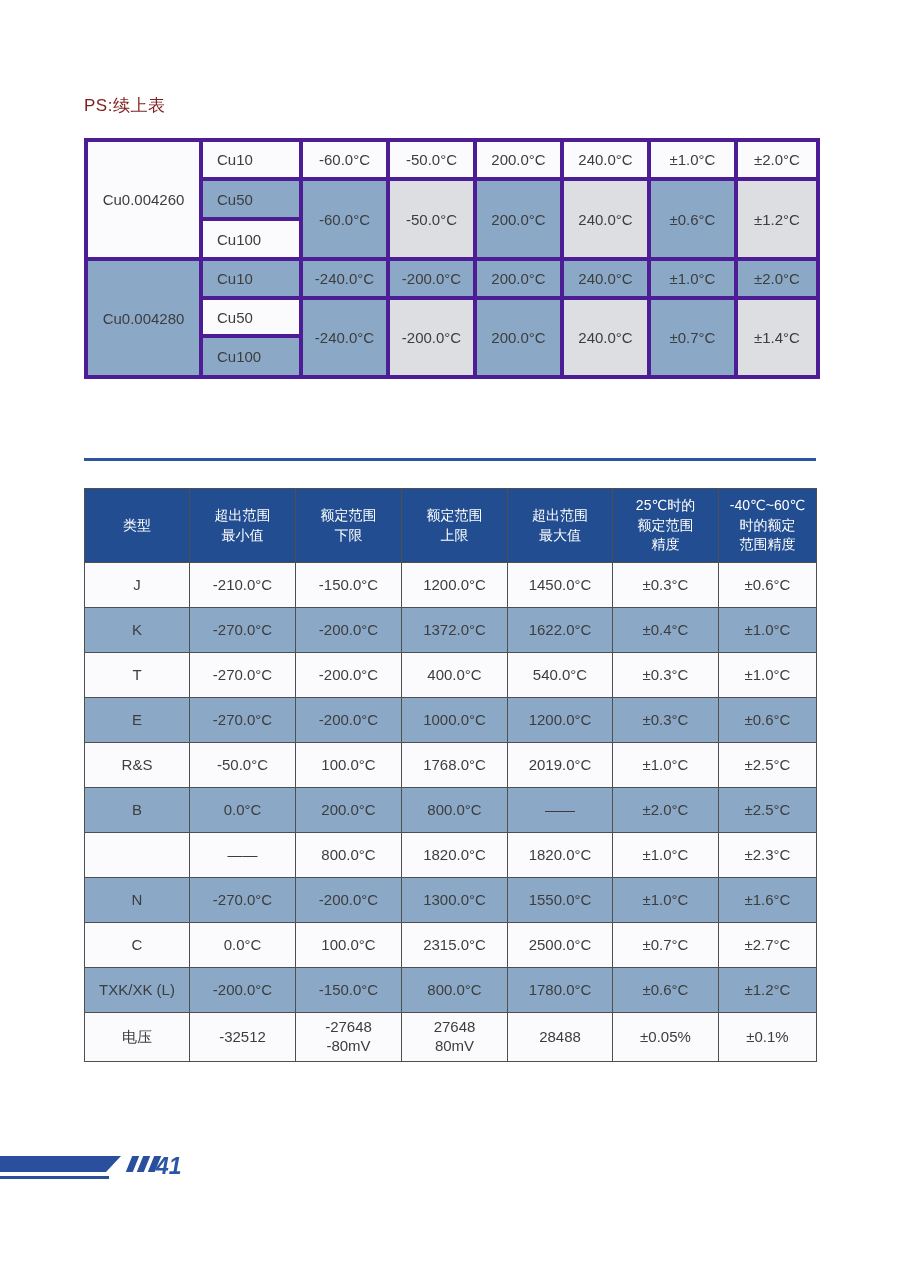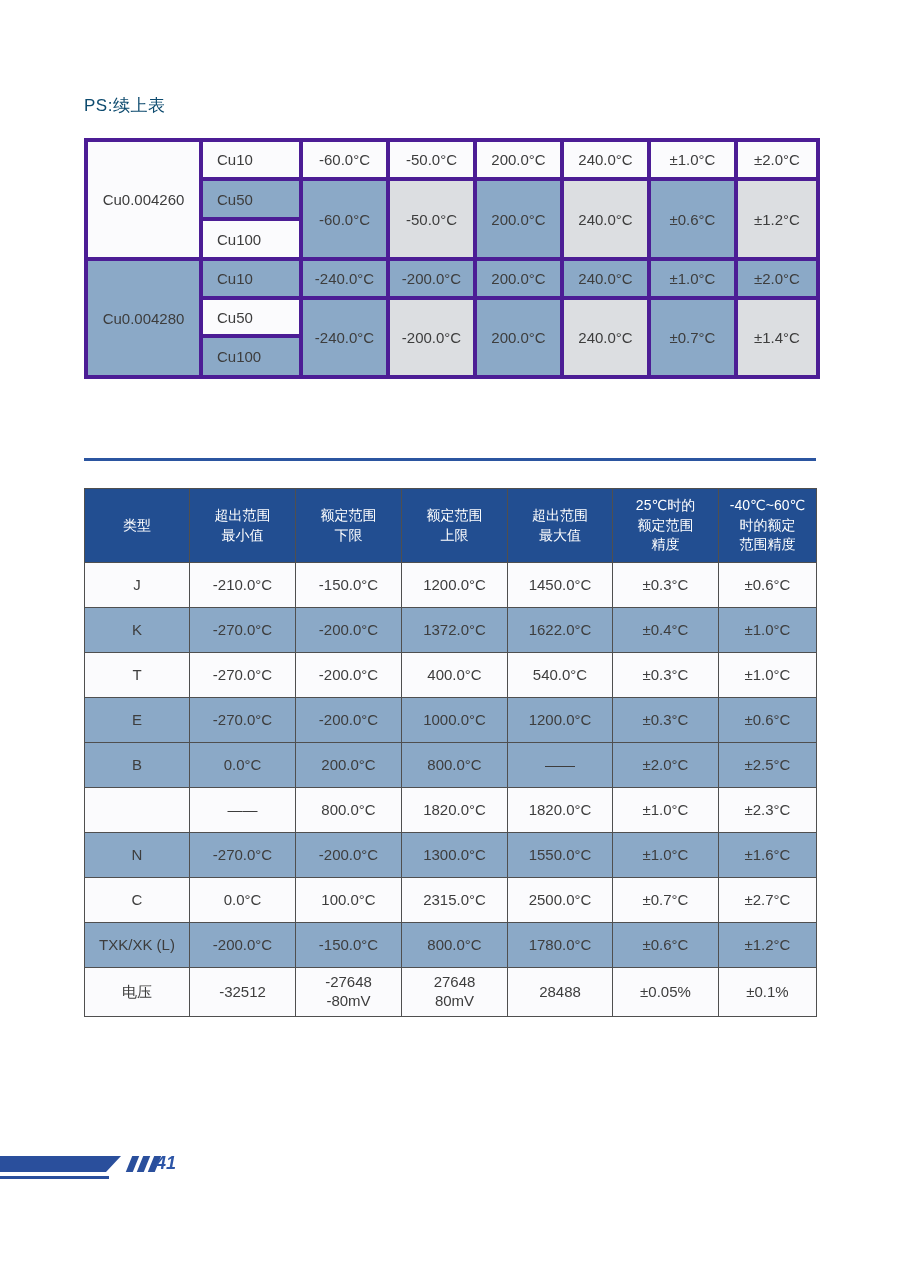--- a/index.html
+++ b/index.html
@@ -2,21 +2,21 @@
 <html><head>
 <meta charset="utf-8">
 <style>
   html,body { margin:0; padding:0; background:#ffffff; }
   .page {
     position:relative; width:900px; height:1262px; background:#ffffff;
     font-family:"Liberation Sans","DejaVu Sans",sans-serif; color:#3f3f3f;
     overflow:hidden;
   }
   .ps-note {
-    position:absolute; left:84px; top:94px; font-size:17px; color:#0c4a6e;
+    position:absolute; left:84px; top:94px; font-size:17px; color:#7f1d1d;
     letter-spacing:0.5px;
   }
 
   
   .top-table {
     position:absolute; left:84px; top:138px; width:732px;
     border-collapse:collapse; table-layout:fixed; font-size:15px;
   }
   .top-table td {
     border:4px solid #4c1d95; text-align:center; vertical-align:middle;
@@ -68,21 +68,21 @@
     clip-path:polygon(0 0, 100% 0, calc(100% - 15px) 100%, 0 100%);
   }
   .footer-slashes {
     position:absolute; left:129px; top:1156px; display:flex; gap:4px;
   }
   .footer-slash {
     width:7px; height:16px; background:#2a4f9c; transform:skewX(-22deg);
   }
   .footer-page-num {
     position:absolute; left:156px; top:1153px; font-style:italic;
-    font-weight:bold; font-size:18px; color:#2d55a6;
+    font-weight:bold; font-size:23px; color:#2d55a6;
   }
   .footer-line {
     position:absolute; left:0; top:1176px; width:109px; height:3px;
     background:#2a4f9c;
   }
 </style>
 </head>
 <body>
 
 <div class="page">
@@ -211,20 +211,29 @@
       </tr>
       <tr class="row-blue">
         <td>E</td>
         <td>-270.0°C</td>
         <td>-200.0°C</td>
         <td>1000.0°C</td>
         <td>1200.0°C</td>
         <td>±0.3°C</td>
         <td>±0.6°C</td>
       </tr>
+      <tr class="row-white">
+        <td>R&amp;S</td>
+        <td>-50.0°C</td>
+        <td>100.0°C</td>
+        <td>1768.0°C</td>
+        <td>2019.0°C</td>
+        <td>±1.0°C</td>
+        <td>±2.5°C</td>
+      </tr>
       <tr class="row-blue">
         <td>B</td>
         <td>0.0°C</td>
         <td>200.0°C</td>
         <td>800.0°C</td>
         <td>——</td>
         <td>±2.0°C</td>
         <td>±2.5°C</td>
       </tr>
       <tr class="row-white">

